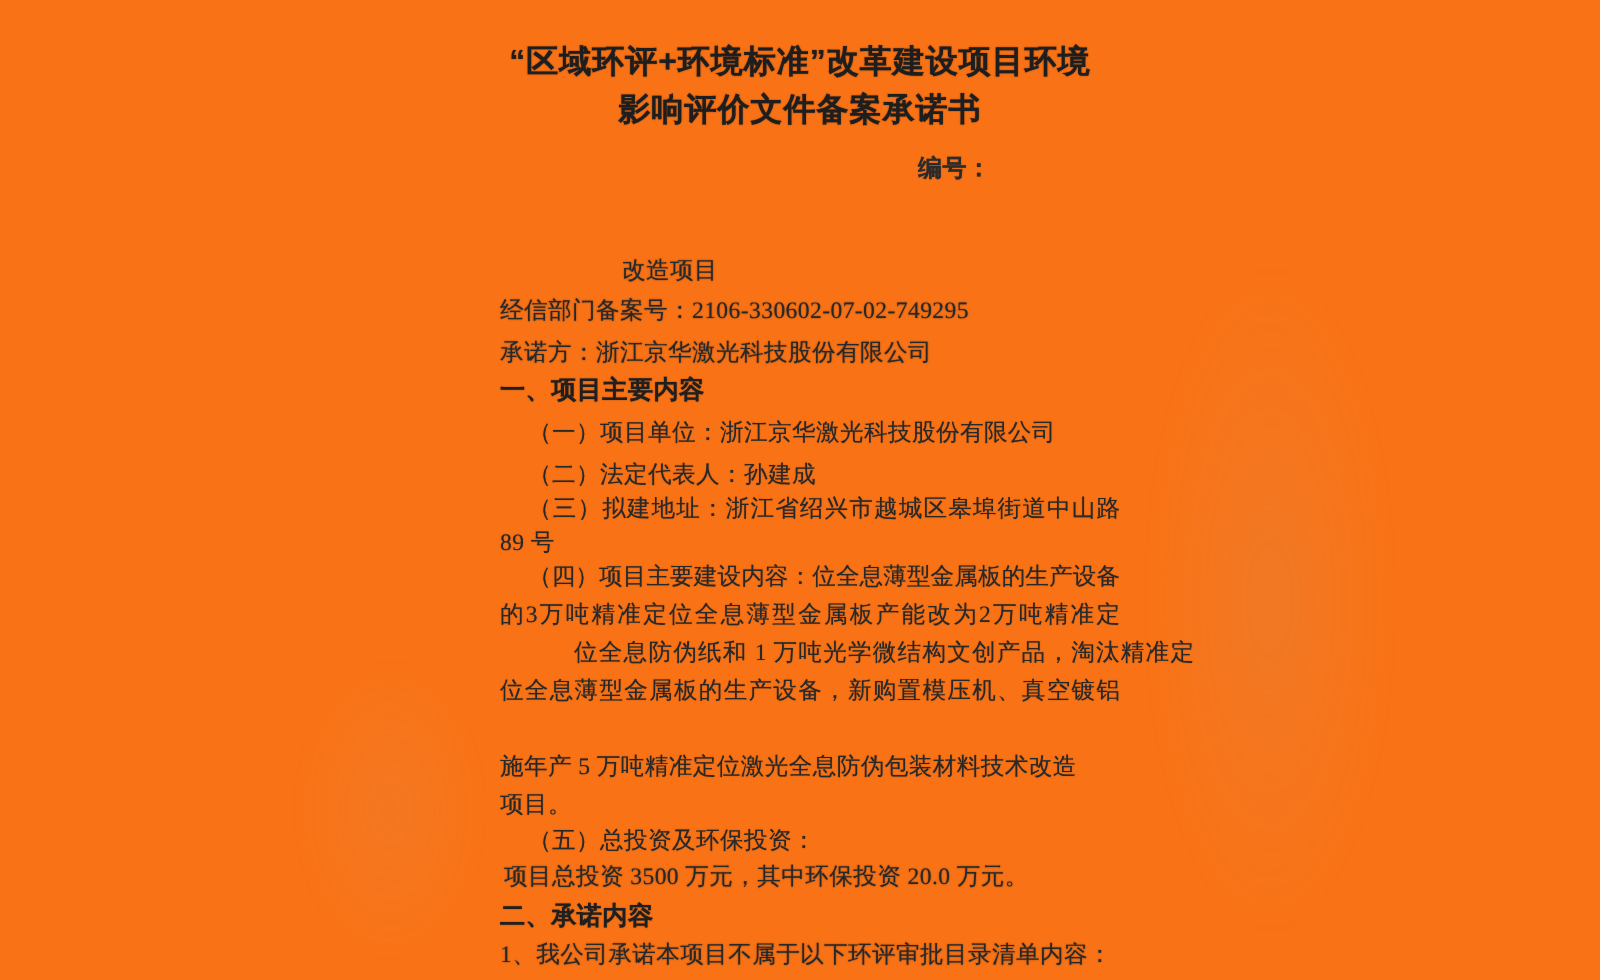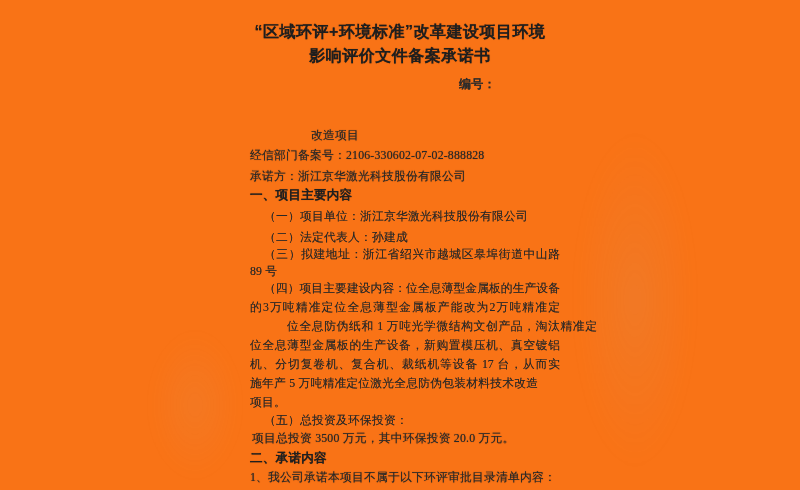--- a/index.html
+++ b/index.html
@@ -81,35 +81,34 @@
 
   <div class="artifact" id="artifact-right"></div>
   <div class="artifact" id="artifact-left"></div>
 
   <div class="ln title" style="top:24px;">“区域环评+环境标准”改革建设项目环境</div>
   <div class="ln title" style="top:48px;">影响评价文件备案承诺书</div>
 
   <div class="ln serial" style="left:459px; top:77px;">编号：</div>
 
   <div class="ln semibold" style="left:311px; top:128px;text-align:center;">改造项目</div>
-  <div class="ln semibold" style="left:250px; top:148px;">经信部门备案号：2106-330602-07-02-888828</div>
+  <div class="ln semibold" style="left:250px; top:148px;">经信部门备案号：2106-330602-07-02-749295</div>
   <div class="ln semibold" style="left:250px; top:169px;">承诺方：浙江京华激光科技股份有限公司</div>
 
   <div class="ln heading" style="left:250px; top:188px;">一、项目主要内容</div>
 
   <div class="ln" style="left:264px; top:209px;">（一）项目单位：浙江京华激光科技股份有限公司</div>
   <div class="ln" style="left:264px; top:230px;">（二）法定代表人：孙建成</div>
   <div class="ln just" style="left:264px; top:247px; width:296px;">（三）拟建地址：浙江省绍兴市越城区皋埠街道中山路</div>
   <div class="ln" style="left:250px; top:264px;">89 号</div>
 
   <div class="ln just" style="left:264px; top:281px; width:296px;">（四）项目主要建设内容：位全息薄型金属板的生产设备</div>
   <div class="ln just" style="left:250px; top:300px; width:310px;">的3万吨精准定位全息薄型金属板产能改为2万吨精准定</div>
   <div class="ln just" style="left:250px; top:319px; width:310px;margin-left:37px;">位全息防伪纸和 1 万吨光学微结构文创产品，淘汰精准定</div>
   <div class="ln just" style="left:250px; top:338px; width:310px;">位全息薄型金属板的生产设备，新购置模压机、真空镀铝</div>
-  <div class="ln just" style="left:250px; top:357px; width:310px;">机、分切复卷机、复合机、裁纸机等设备 17 台，从而实</div>
   <div class="ln" style="left:250px; top:376px;">施年产 5 万吨精准定位激光全息防伪包装材料技术改造</div>
   <div class="ln" style="left:250px; top:395px;">项目。</div>
 
   <div class="ln" style="left:264px; top:413px;">（五）总投资及环保投资：</div>
   <div class="ln semibold" style="left:252px; top:431px;">项目总投资 3500 万元，其中环保投资 20.0 万元。</div>
 
   <div class="ln heading" style="left:250px; top:451px;">二、承诺内容</div>
   <div class="ln semibold" style="left:250px; top:470px;">1、我公司承诺本项目不属于以下环评审批目录清单内容：</div>
 
 </div>

